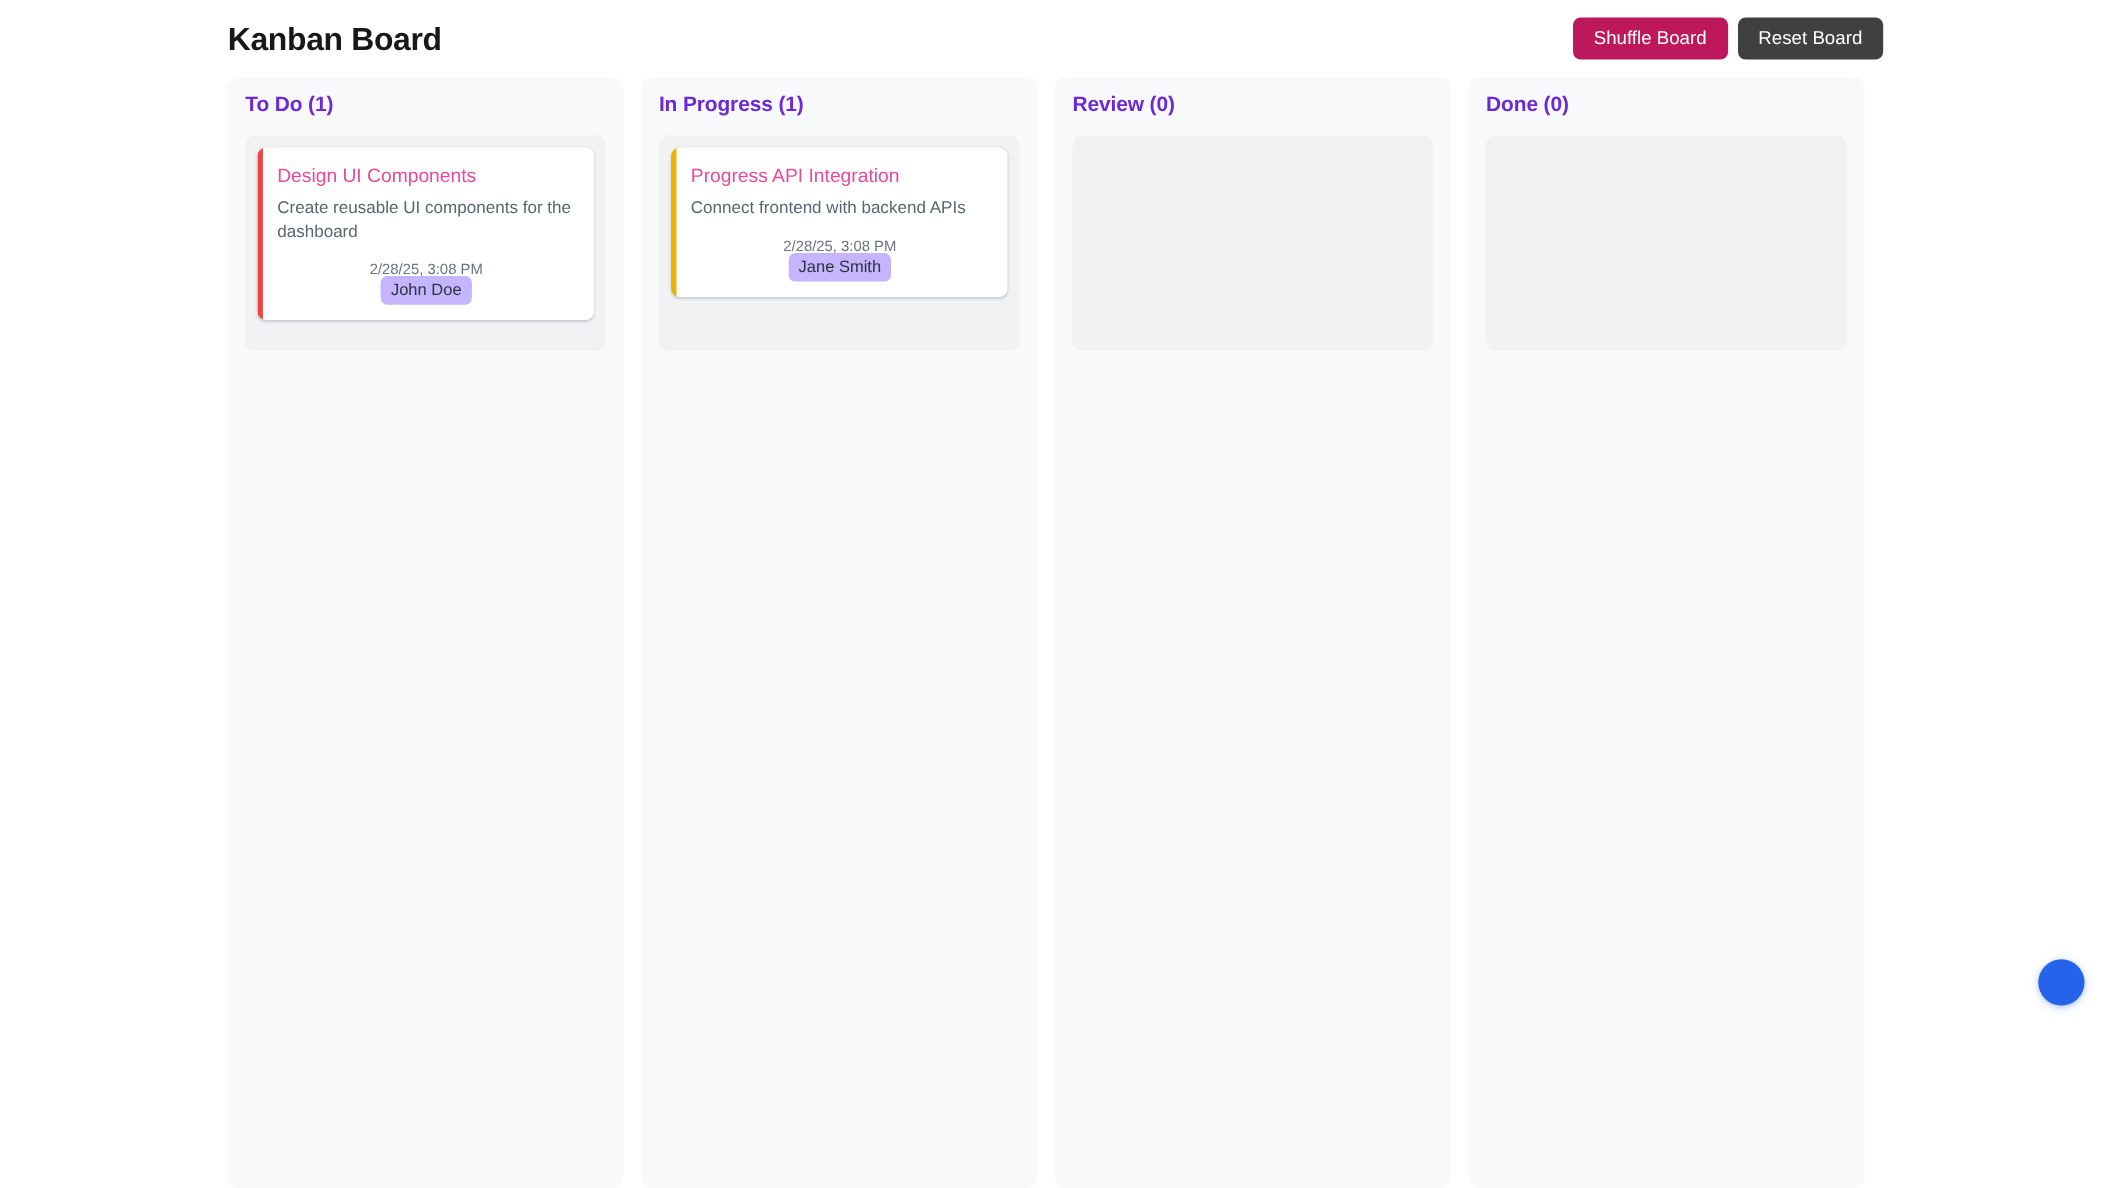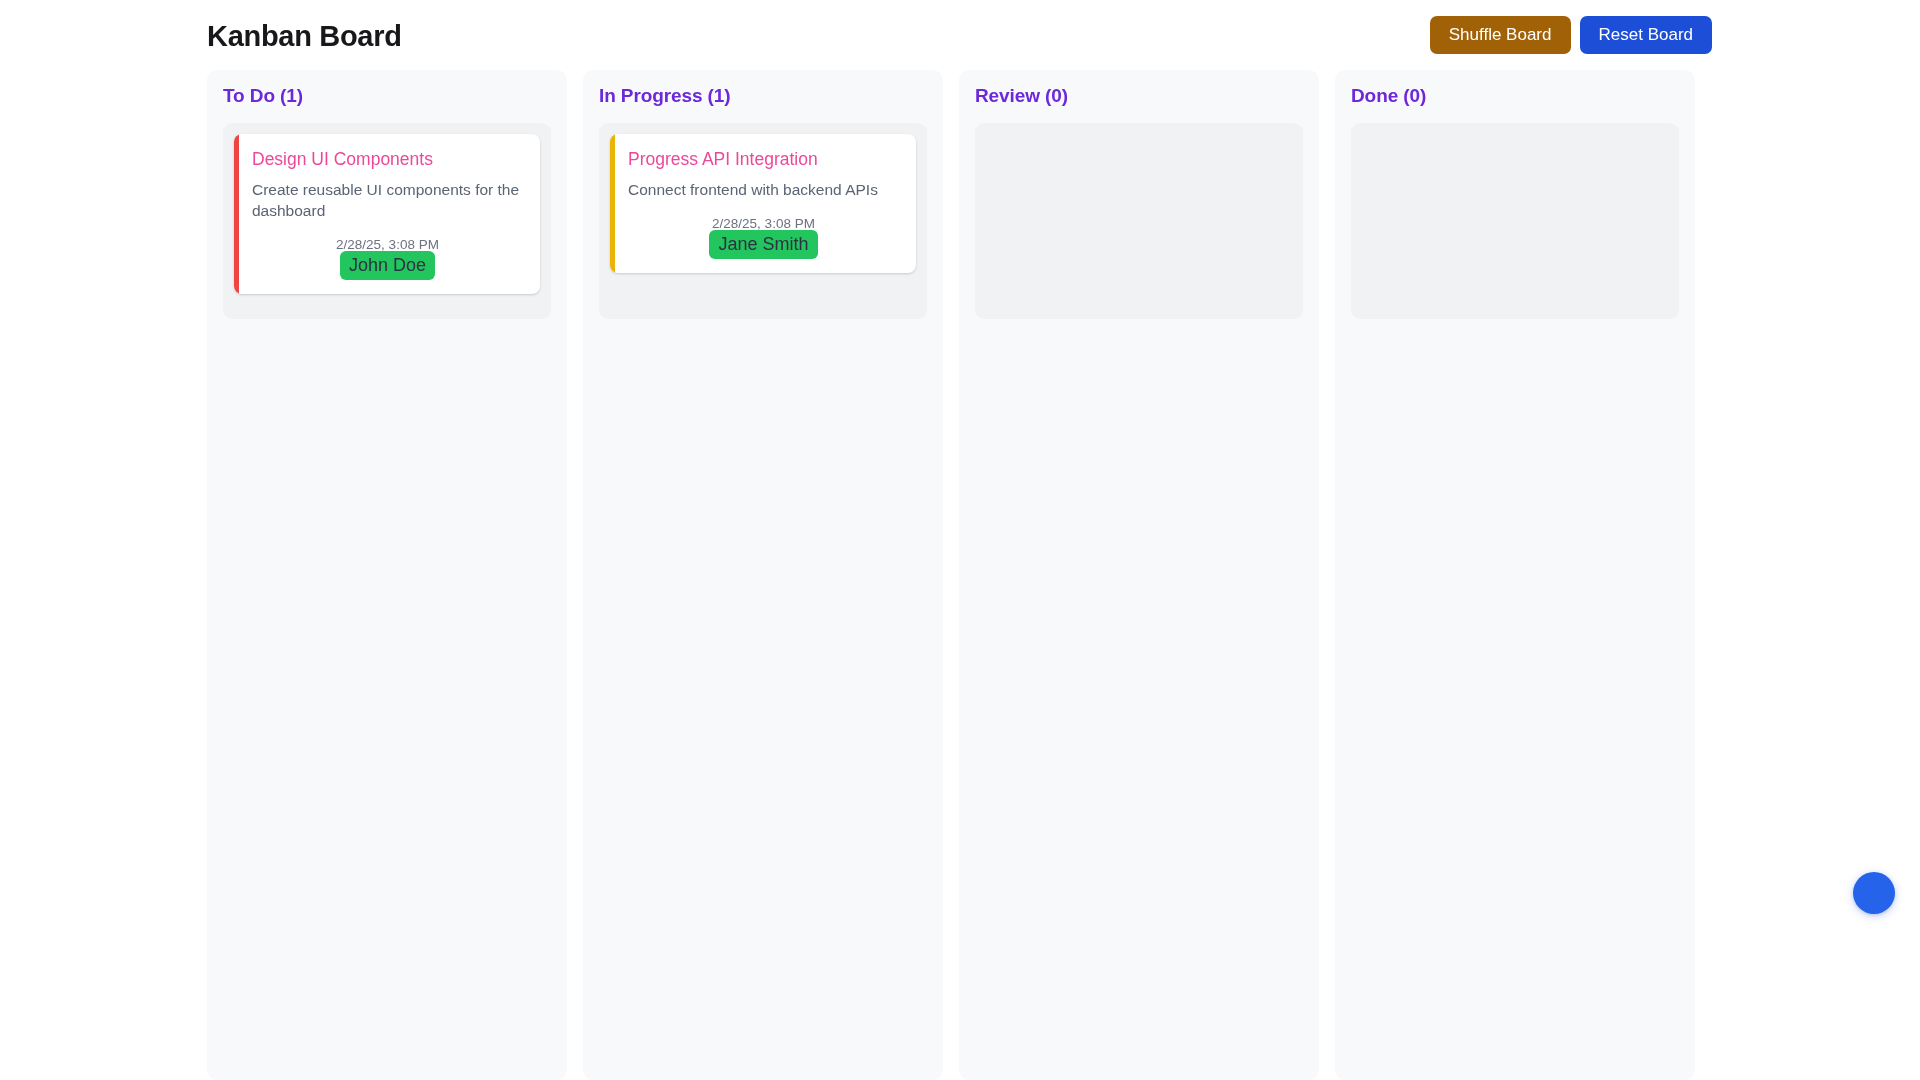--- a/index.html
+++ b/index.html
@@ -55,22 +55,22 @@
     font-size: 17px;
     font-weight: 400;
     color: #ffffff;
     height: 38px;
     padding: 0 19px;
     cursor: pointer;
     line-height: 38px;
     white-space: nowrap;
   }
 
-  .btn-shuffle { background: #a16207; }
-  .btn-reset   { background: #1d4ed8; }
+  .btn-shuffle { background: #be185d; }
+  .btn-reset   { background: #404040; }
 
   
   .board {
     position: absolute;
     left: 207px;
     top: 70px;
     width: 1505px;
     height: 1010px;
     display: flex;
     gap: 16px;
@@ -149,23 +149,23 @@
     flex-direction: column;
   }
 
   .card-date {
     font-size: 13.5px;
     color: #6b7280;
     line-height: 1;
   }
 
   .assignee-badge {
-    background: #22c55e;
+    background: #c4b5fd;
     border-radius: 6px;
-    font-size: 18px;
+    font-size: 15px;
     color: #2c3340;
     padding: 5px 9px 6px 9px;
     line-height: 1;
     white-space: nowrap;
   }
 
   
   .fab {
     position: absolute;
     right: 25px;

